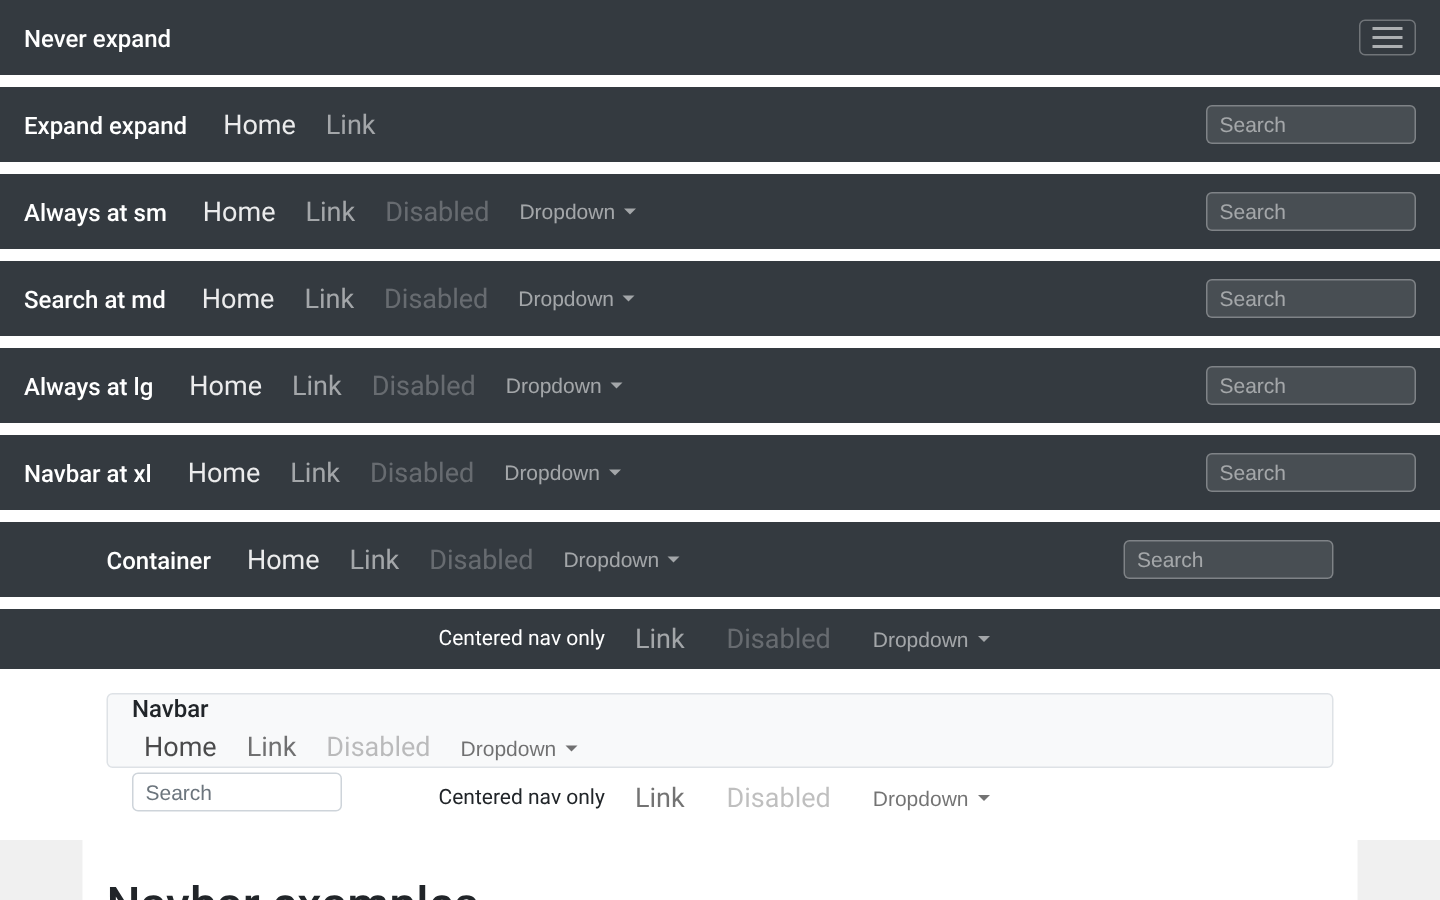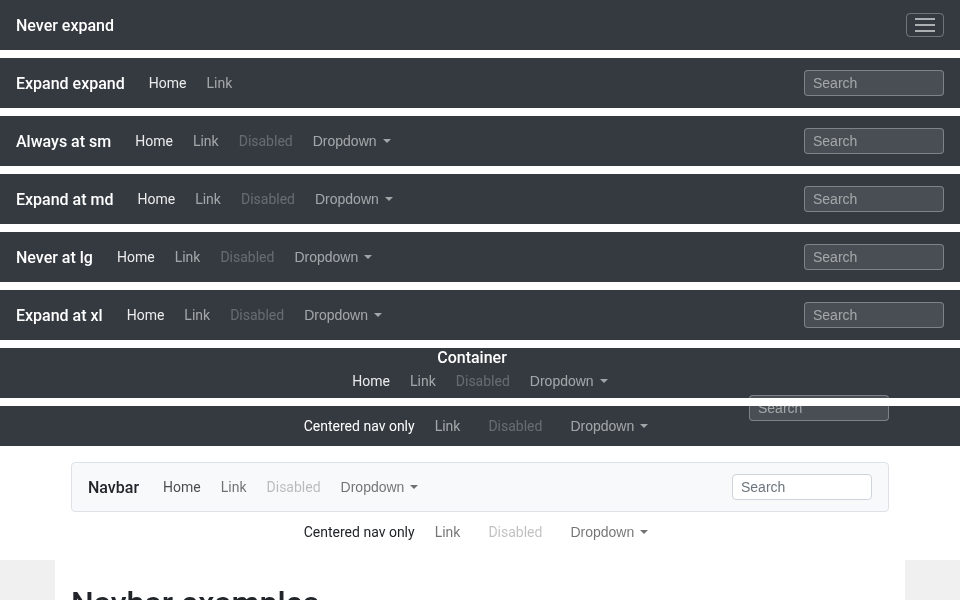--- a/index.html
+++ b/index.html
@@ -32,21 +32,21 @@
       display: flex;
       align-items: center;
       gap: 4px;
       flex: 1;
     }
 
     .nav-link {
       padding: 6px 8px;
       color: rgba(255,255,255,0.55);
       text-decoration: none;
-      font-size: 14px;
+      font-size: 18px;
     }
 
     .nav-link-active {
       color: rgba(255,255,255,0.9);
     }
 
     .nav-link-disabled {
       color: rgba(255,255,255,0.25) !important;
       pointer-events: none;
     }
@@ -127,44 +127,44 @@
     }
 
     .navbar-container-inner {
       max-width: 850px;
       margin: 0 auto;
       display: flex;
       align-items: center;
       height: 50px;
       width: 100%;
       padding: 0 16px;
-      flex-direction: column;
     }
 
     
     .section-white {
       background: #fff;
       padding: 8px 0;
     }
 
     .navbar-white-wrapper {
       max-width: 850px;
       margin: 0 auto;
       padding: 0 16px;
     }
 
     .navbar-white {
       background: #f8f9fa;
       border: 1px solid #dee2e6;
       border-radius: 4px;
       display: flex;
-      align-items: center;
+      align-items: flex-start;
       padding: 0 16px;
       height: 50px;
       margin-bottom: 0;
+      flex-direction: column;
     }
 
     .centered-nav-wrapper {
       max-width: 850px;
       margin: 0 auto;
       display: flex;
       align-items: center;
       justify-content: center;
       height: 40px;
       padding: 0 16px;
@@ -230,51 +230,51 @@
     <button class="dropdown-toggle">Dropdown</button>
   </div>
   <div class="navbar-search">
     <input class="search-input" type="text" placeholder="Search" style="">
   </div>
 </nav>
 
 <div class="separator"></div>
 
 <nav class="navbar navbar-dark">
-  <span class="navbar-brand">Expand at md</span>
+  <span class="navbar-brand">Search at md</span>
   <div class="navbar-nav">
     <a class="nav-link nav-link-active">Home</a>
     <a class="nav-link">Link</a>
     <a class="nav-link nav-link-disabled">Disabled</a>
     <button class="dropdown-toggle">Dropdown</button>
   </div>
   <div class="navbar-search">
     <input class="search-input" type="text" placeholder="Search" style="">
   </div>
 </nav>
 
 <div class="separator"></div>
 
 <nav class="navbar navbar-dark">
-  <span class="navbar-brand">Never at lg</span>
+  <span class="navbar-brand">Always at lg</span>
   <div class="navbar-nav">
     <a class="nav-link nav-link-active">Home</a>
     <a class="nav-link">Link</a>
     <a class="nav-link nav-link-disabled">Disabled</a>
     <button class="dropdown-toggle">Dropdown</button>
   </div>
   <div class="navbar-search">
     <input class="search-input" type="text" placeholder="Search" style="">
   </div>
 </nav>
 
 <div class="separator"></div>
 
 <nav class="navbar navbar-dark">
-  <span class="navbar-brand">Expand at xl</span>
+  <span class="navbar-brand">Navbar at xl</span>
   <div class="navbar-nav">
     <a class="nav-link nav-link-active">Home</a>
     <a class="nav-link">Link</a>
     <a class="nav-link nav-link-disabled">Disabled</a>
     <button class="dropdown-toggle">Dropdown</button>
   </div>
   <div class="navbar-search">
     <input class="search-input" type="text" placeholder="Search" style="">
   </div>
 </nav>

